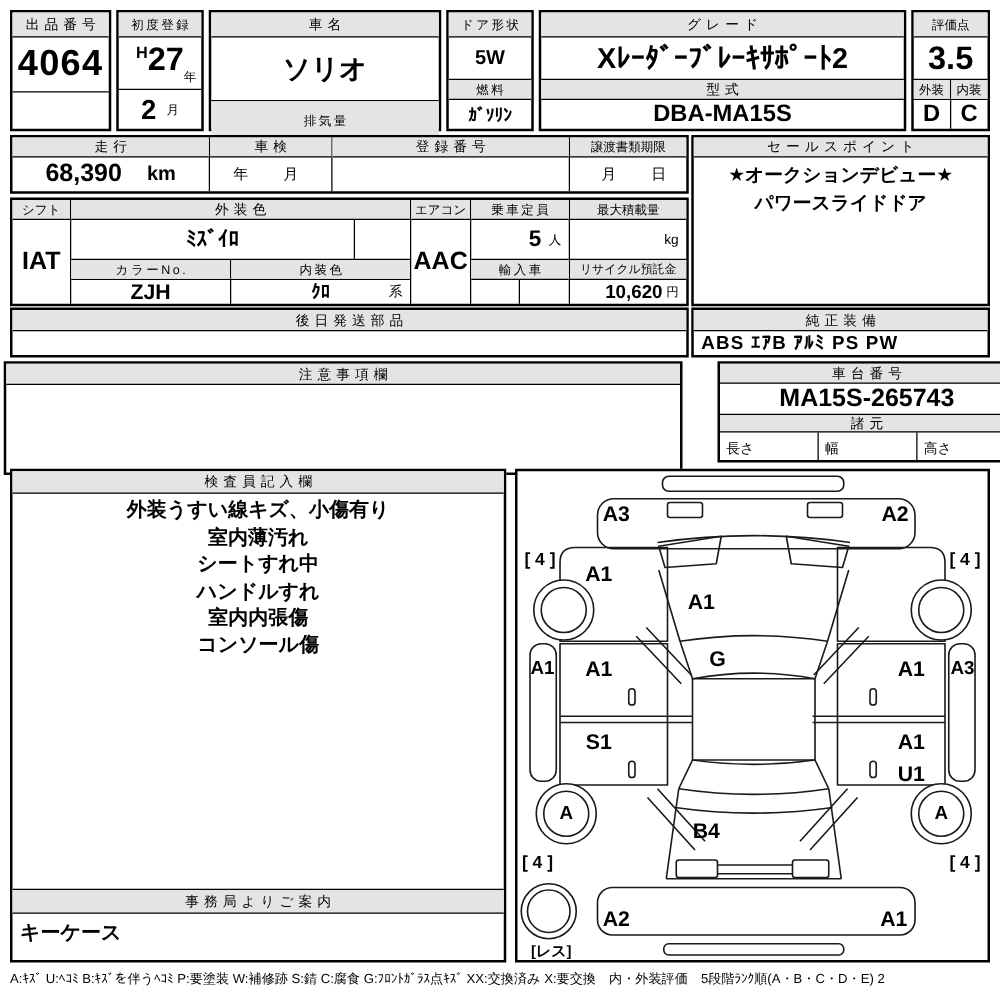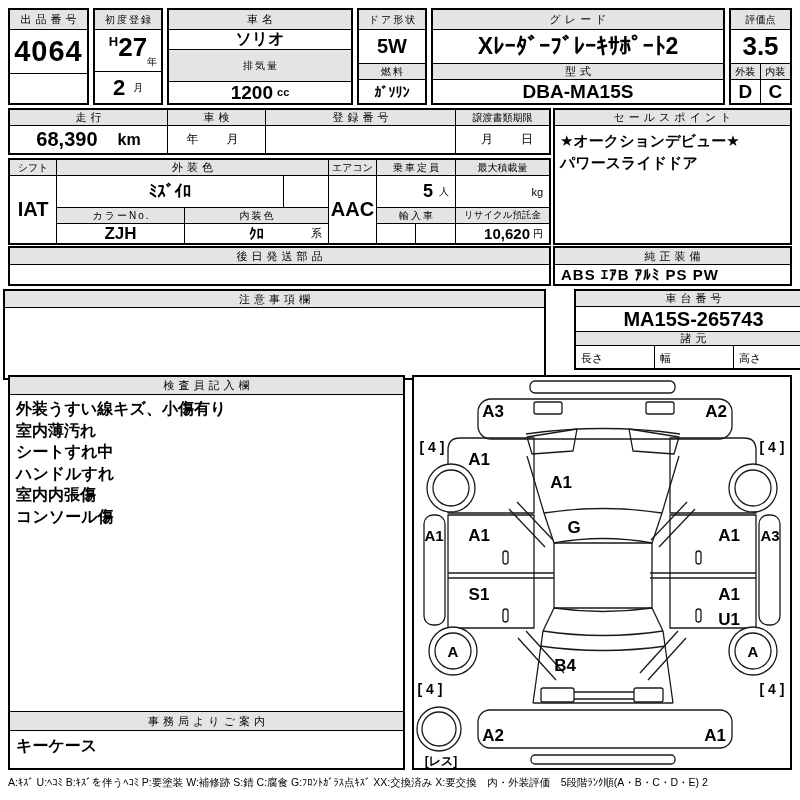--- a/index.html
+++ b/index.html
@@ -18,21 +18,21 @@
   }
   .hdr.sm{font-size:10px;letter-spacing:2px;padding-left:2px;}
   .hdr.tight{font-size:10px;letter-spacing:0;padding-left:0;}
   .val{display:flex;align-items:center;justify-content:center;font-weight:bold;white-space:nowrap;overflow:hidden;}
   .row{display:flex;flex-direction:row;min-height:0;}
   .col{display:flex;flex-direction:column;min-height:0;}
   .br{border-right:1.5px solid #000;}
   .bb{border-bottom:1.5px solid #000;}
   .f1{flex:1;min-height:0;min-width:0;}
   .unit{font-weight:bold;margin-left:20px;}
-  .prelines{white-space:pre-line;}
+  .prelines{white-space:pre-line;text-align:center;}
   .right{justify-content:flex-end;padding-right:6px;}
   .left{justify-content:flex-start;padding-left:6px;}
   svg text{font-family:"Liberation Sans","DejaVu Sans",sans-serif;}
   .legend{position:absolute;font-size:10.5px;white-space:nowrap;}
 </style>
 </head>
 <body>
 
 <div class="box" style="left:8px;top:8px;width:81px;height:97px">
   <div class="hdr" style="height:20px">出品番号</div>
@@ -48,35 +48,35 @@
     <span style="position:absolute;right:4px;bottom:2px;font-size:10px;font-weight:normal">年</span>
   </div>
   <div class="val f1" style="font-size:22px">
     <span>2</span>
     <span style="font-size:10px;font-weight:normal;margin-left:8px">月</span>
   </div>
 </div>
 
 <div class="box" style="left:167px;top:8px;width:186px;height:97px">
   <div class="hdr" style="height:20px">車名</div>
-  <div class="val bb" style="height:20px;font-size:16px">ソリオ</div>
+  <div class="val bb" style="height:51px;font-size:22px">ソリオ</div>
   <div class="row f1">
     <div class="col f1">
       <div class="hdr sm" style="height:32px">排気量</div>
       <div class="val f1" style="font-size:19px">
         <span>1200</span>
         <span style="font-size:11px;margin-left:4px;align-self:flex-end;margin-bottom:5px">cc</span>
       </div>
     </div>
   </div>
 </div>
 
 <div class="box" style="left:357px;top:8px;width:70px;height:97px">
   <div class="hdr sm" style="height:20px">ドア形状</div>
-  <div class="val bb" style="height:34px;font-size:20px">5W</div>
+  <div class="val bb" style="height:34px;font-size:16px">5W</div>
   <div class="hdr sm" style="height:16px">燃料</div>
   <div class="val f1" style="font-size:14px">ｶﾞｿﾘﾝ</div>
 </div>
 
 <div class="box" style="left:431px;top:8px;width:294px;height:97px">
   <div class="hdr" style="height:20px">グレード</div>
   <div class="val bb" style="height:34px;font-size:23px">Xﾚｰﾀﾞｰﾌﾞﾚｰｷｻﾎﾟｰﾄ2</div>
   <div class="hdr" style="height:16px">型式</div>
   <div class="val f1" style="font-size:19px">DBA-MA15S</div>
 </div>

